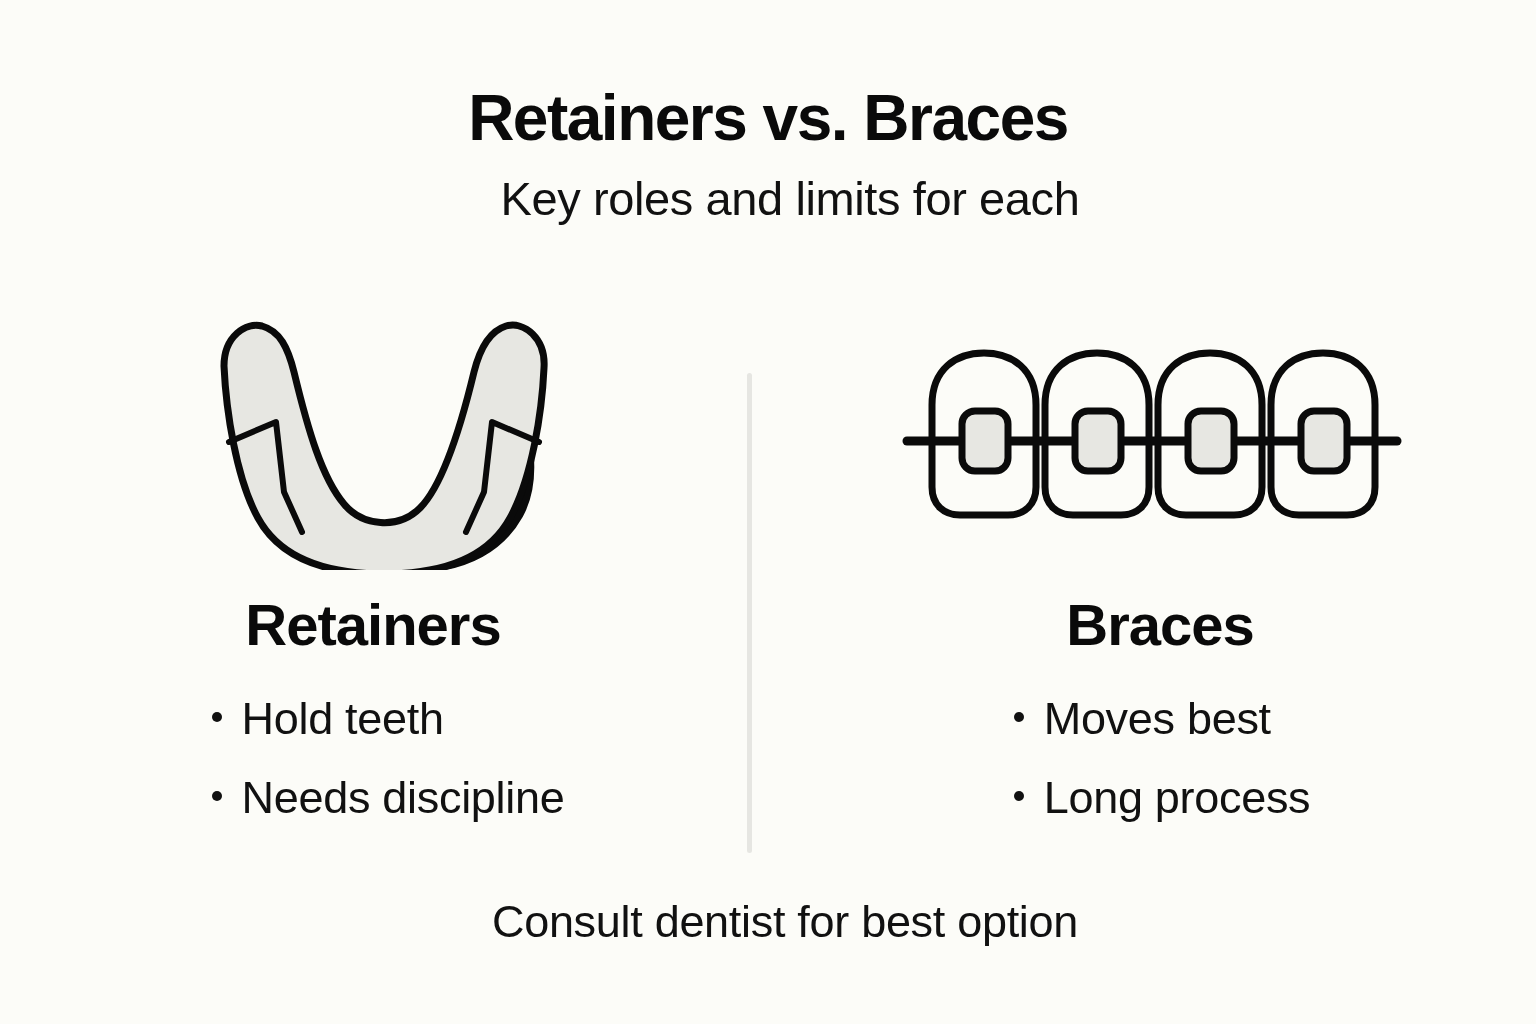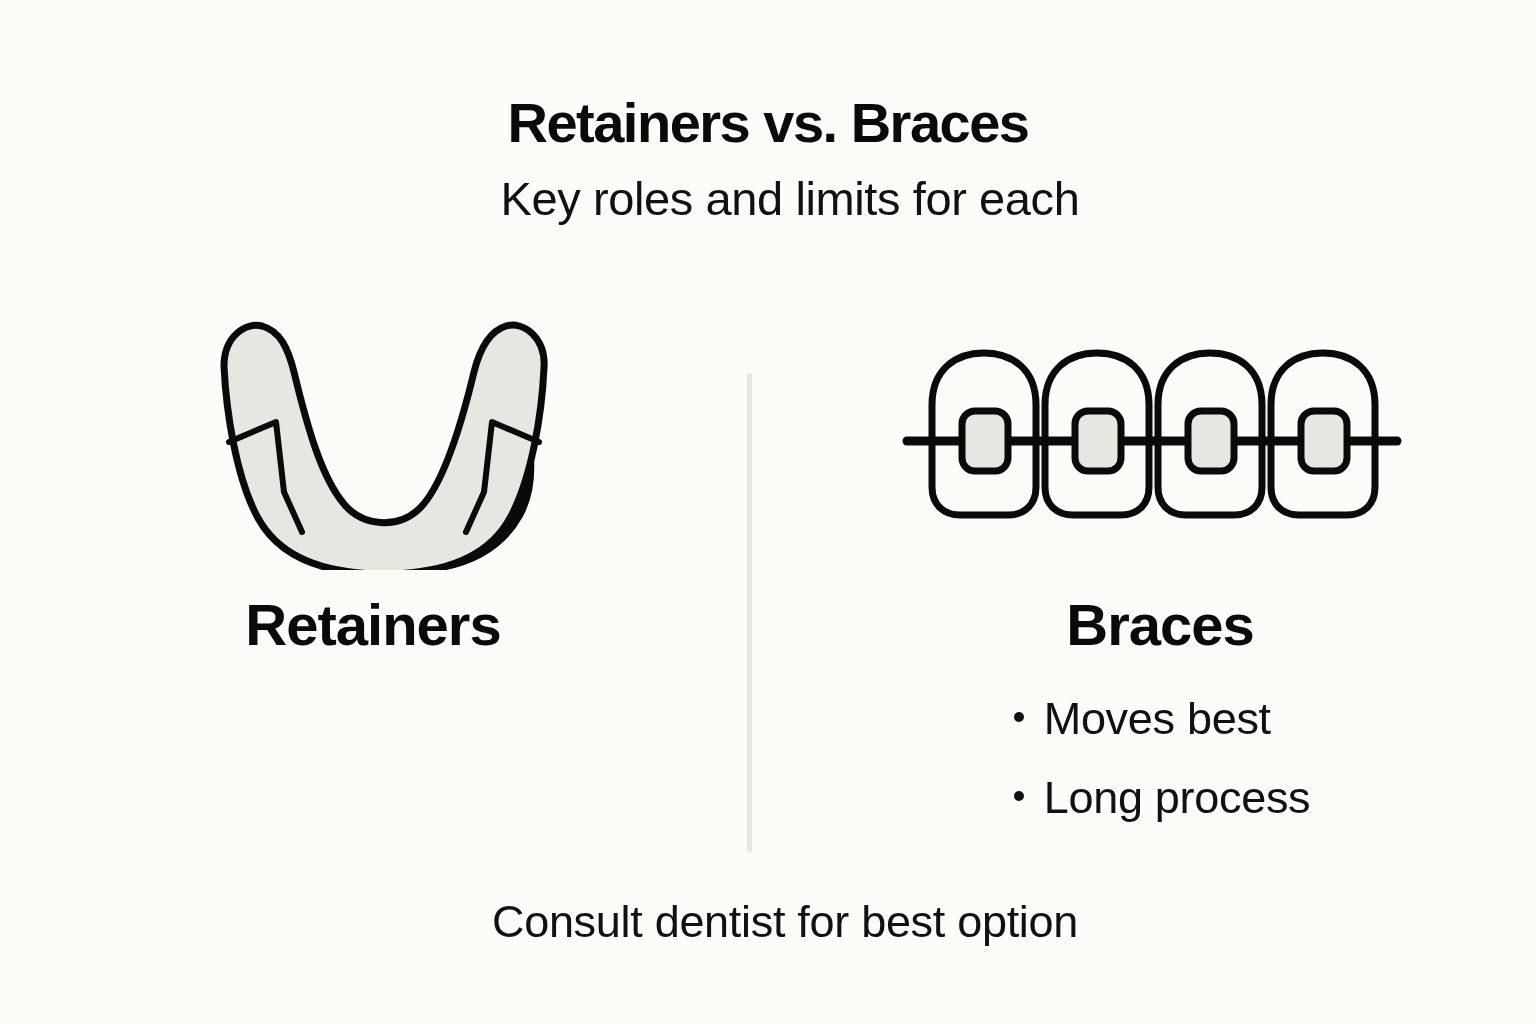--- a/index.html
+++ b/index.html
@@ -25,25 +25,25 @@
 
   
   .header {
     position: absolute;
     top: 86px;
     left: 0;
     width: 1536px;
     text-align: center;
   }
   .title {
-    font-size: 56px;
+    font-size: 64px;
     font-weight: 700;
     letter-spacing: -1.5px;
     line-height: 1.02;
-    margin: 8px;
+    margin: 0;
     color: #0a0a0a;
   }
   .subtitle {
     font-size: 47px;
     font-weight: 400;
     letter-spacing: -0.4px;
     line-height: 1.1;
     margin: 22px 0 0 0;
     color: #111111;
     padding-left: 44px;
@@ -169,20 +169,30 @@
                    C 302 262 250 274 200 274
                    C 150 274 98 262 74 218
                    C 52 178 42 110 40 66 Z" fill="#e7e7e2" stroke="#0a0a0a" stroke-width="7" stroke-linejoin="round"></path>
 
           <path d="M 45 142 L 92 122 L 100 192 L 118 232" fill="none" stroke="#0a0a0a" stroke-width="6" stroke-linecap="round" stroke-linejoin="round"></path>
 
           <path d="M 355 142 L 308 122 L 300 192 L 282 232" fill="none" stroke="#0a0a0a" stroke-width="6" stroke-linecap="round" stroke-linejoin="round"></path>
         </svg>
       </div>
       <h2 class="col-title">Retainers</h2>
+      <ul class="bullets">
+        <li>
+          <span class="bullet-dot"></span>
+          <span>Hold teeth</span>
+        </li>
+        <li>
+          <span class="bullet-dot"></span>
+          <span>Needs discipline</span>
+        </li>
+      </ul>
     </div>
 
     <div class="column col-right">
       <div class="art">
         <svg width="500" height="200" viewBox="0 0 500 200">
 
           <g fill="#fcfcf8" stroke="#0a0a0a" stroke-width="7">
             <path d="M 30 70 C 30 34 54 18 82 18 C 110 18 134 34 134 70
                      L 134 152 C 134 170 122 180 106 180 L 58 180 C 42 180 30 170 30 152 Z"></path>
             <path d="M 143 70 C 143 34 167 18 195 18 C 223 18 247 34 247 70

